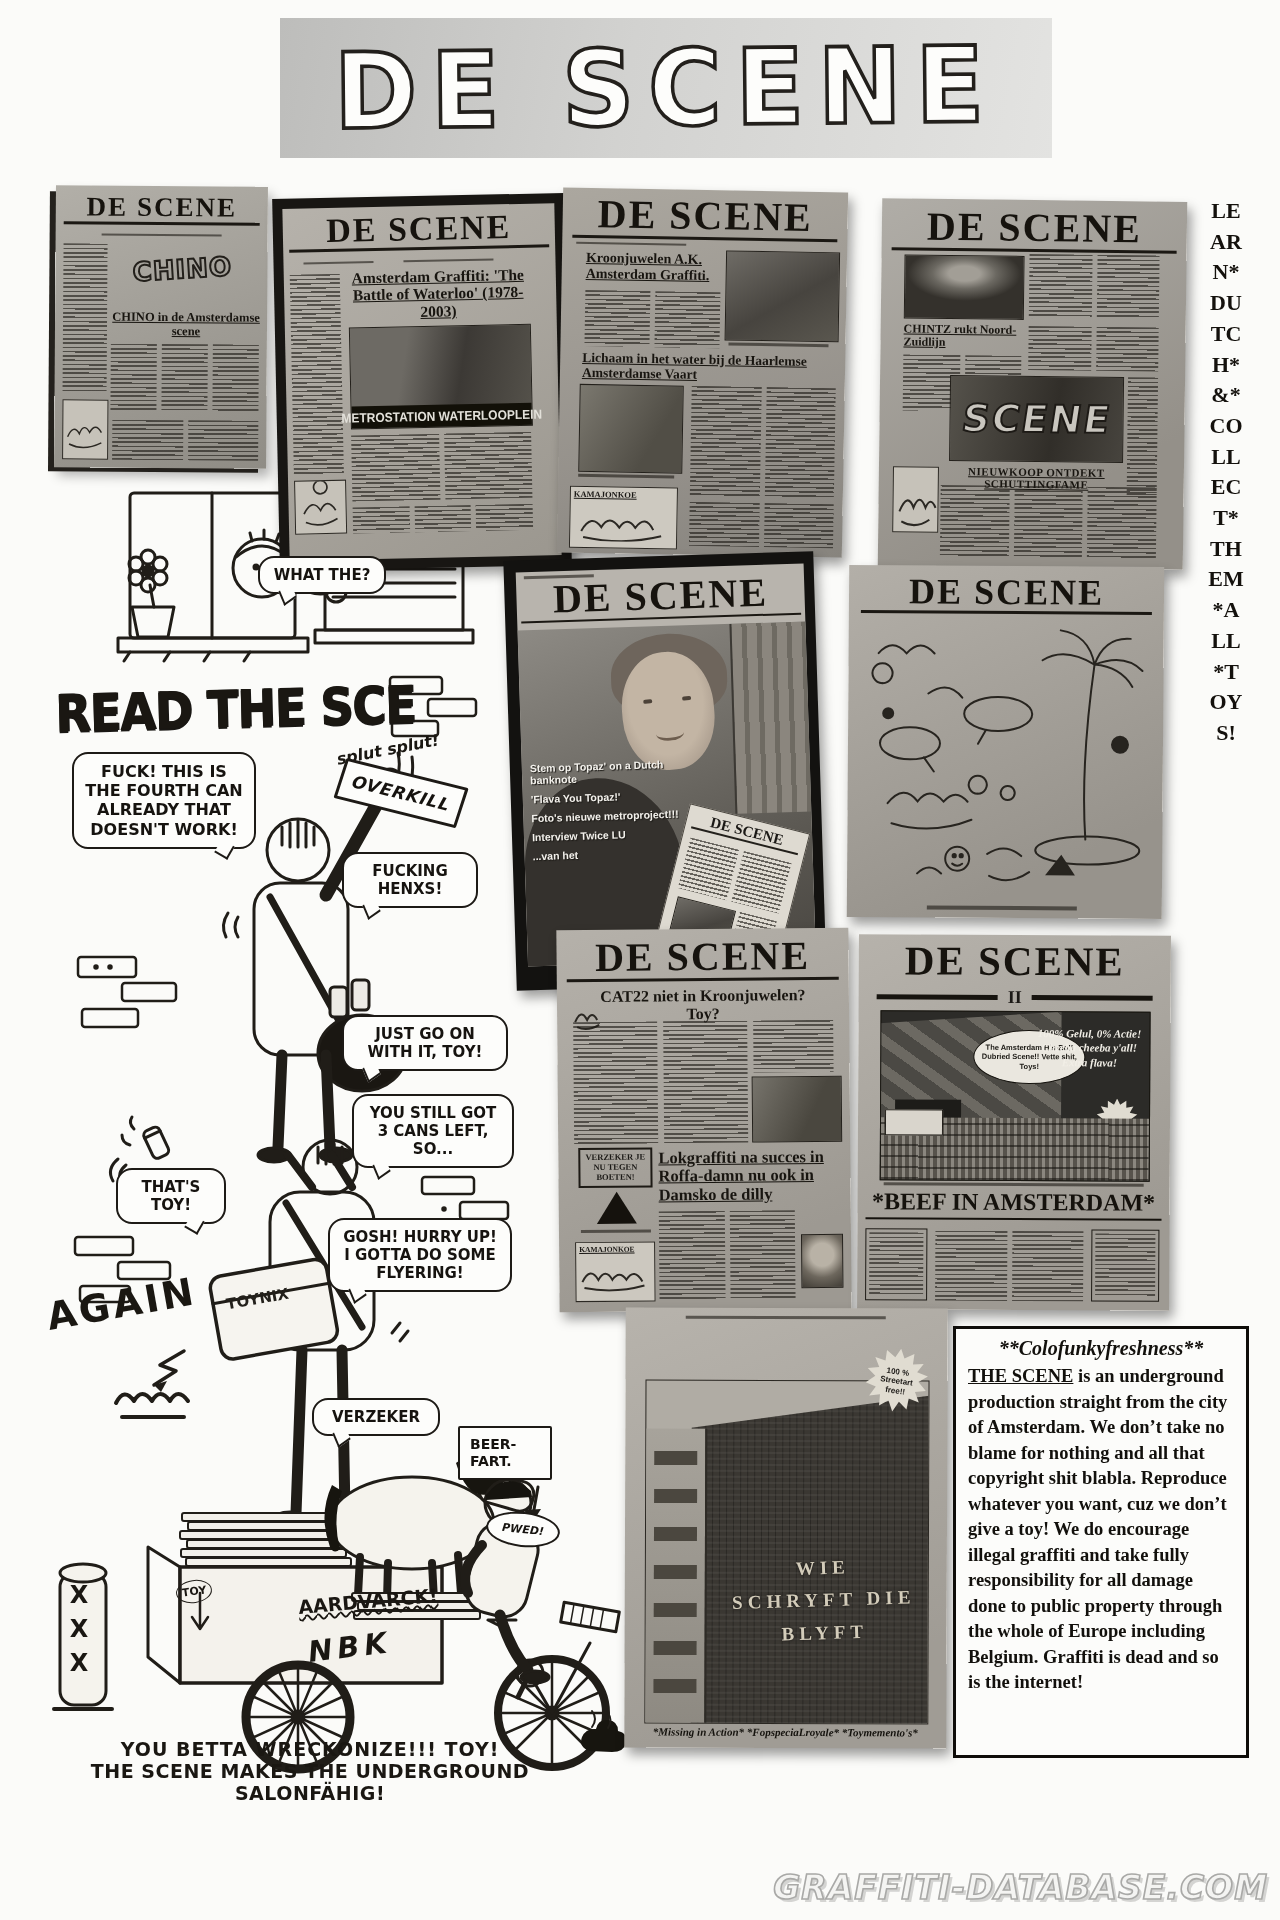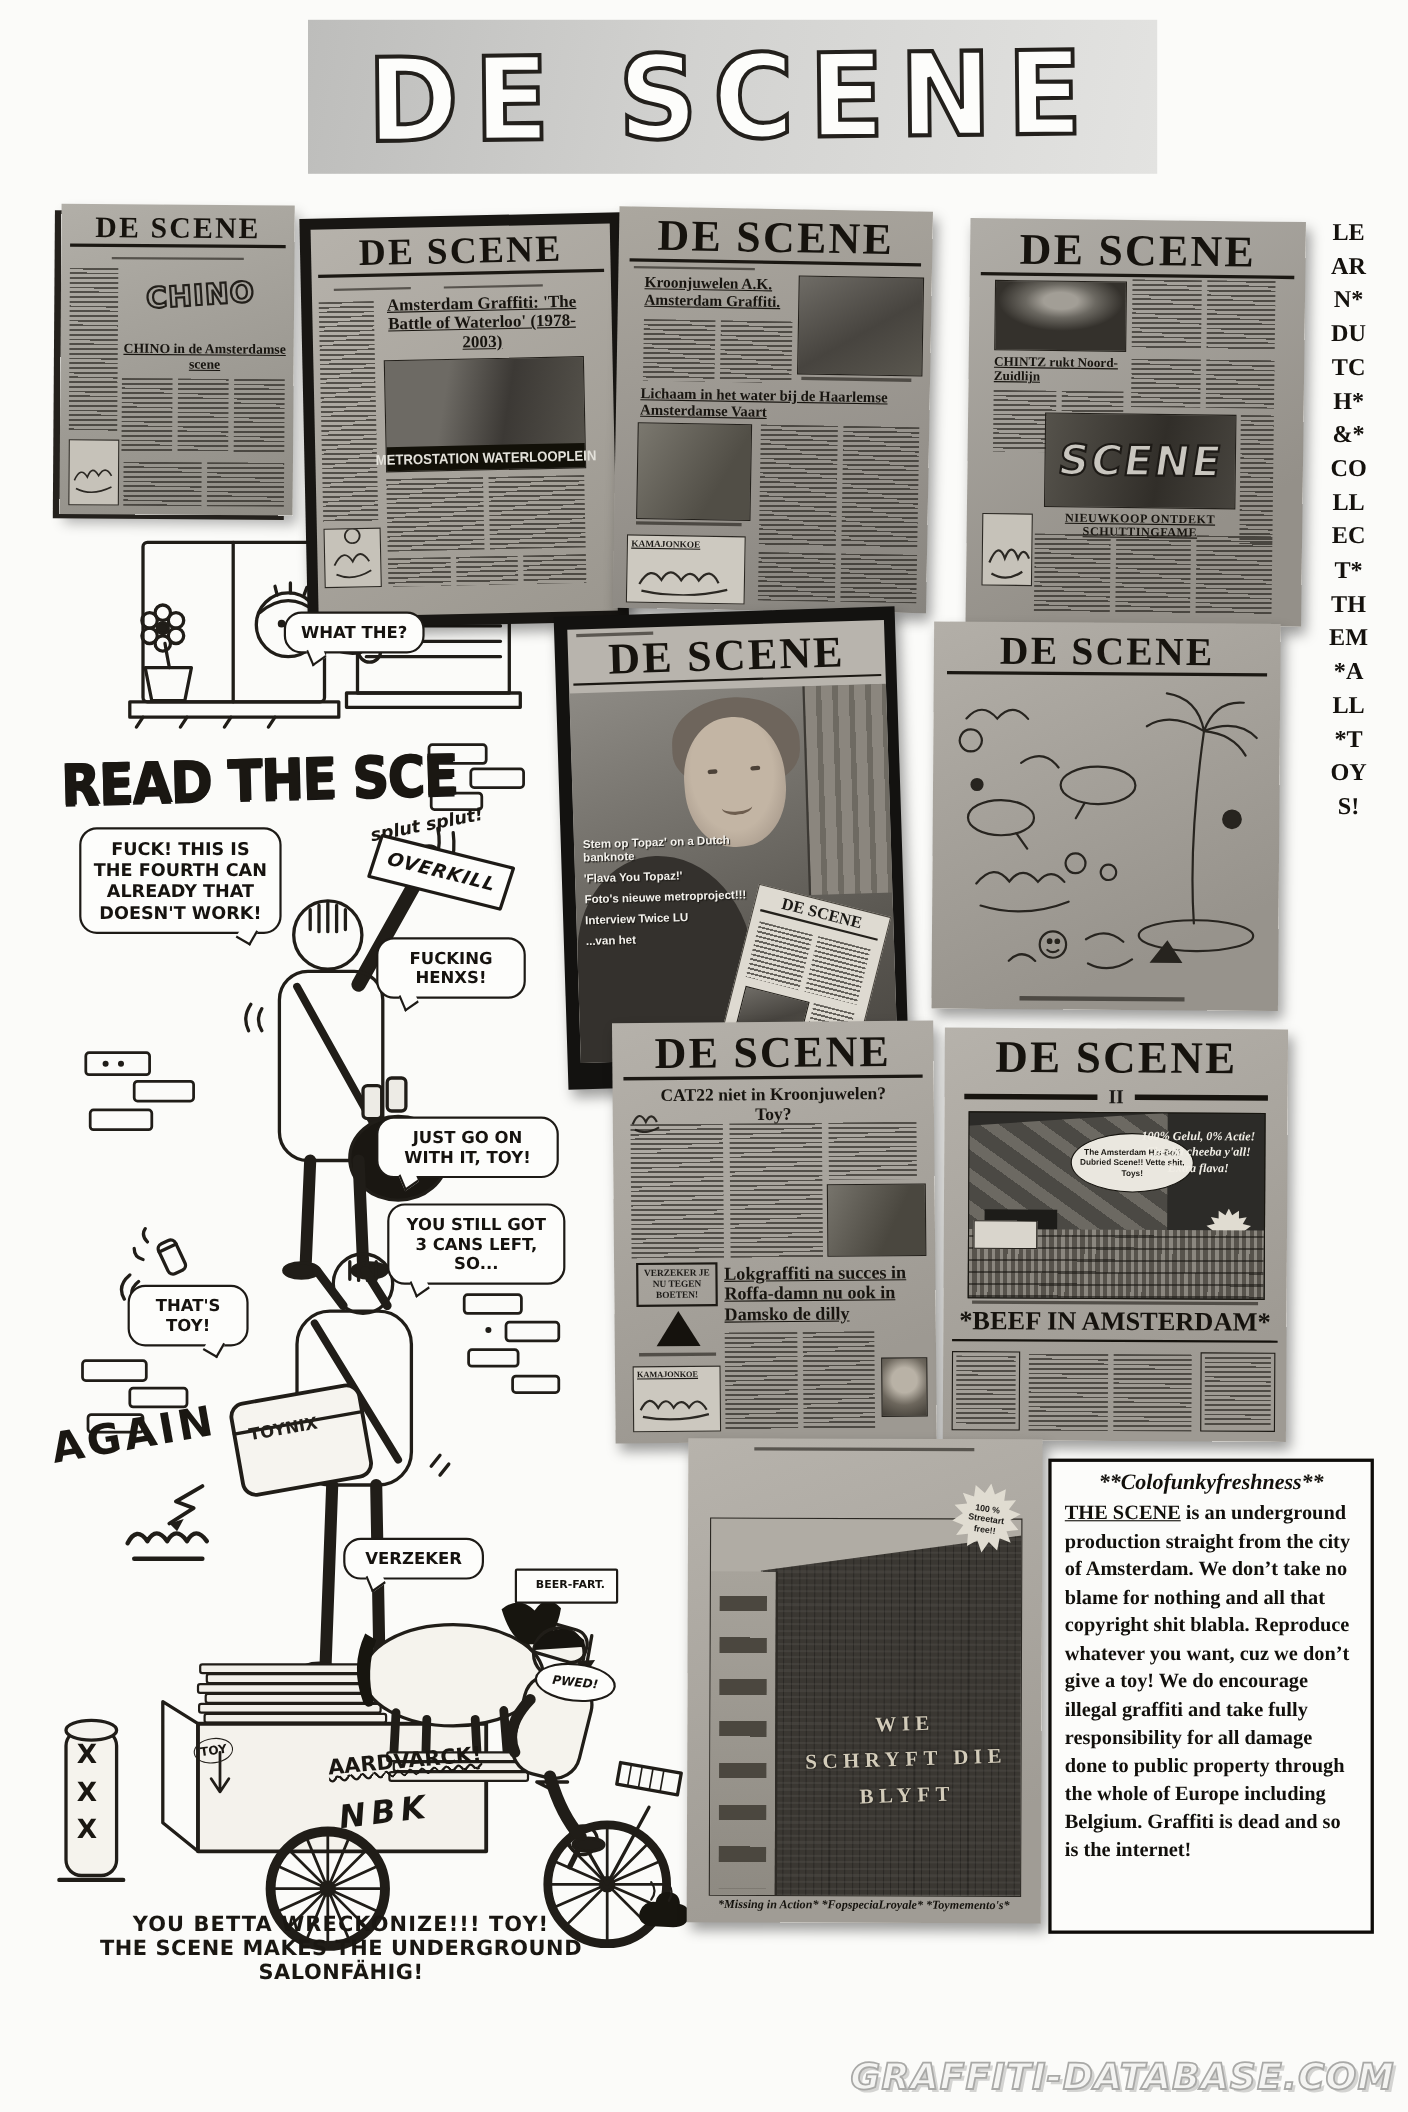--- a/index.html
+++ b/index.html
@@ -494,22 +494,23 @@
   <div class="mark" style="left:55px;top:682px;font-size:46px;letter-spacing:-1px;transform:rotate(-1.5deg) scaleY(1.12);white-space:nowrap;text-shadow:1.5px 0 #191714,0 1.5px #191714;">READ THE SCE</div>
   <div class="mark" style="left:336px;top:740px;font-size:16px;font-style:italic;transform:rotate(-11deg);font-weight:bold;">splut splut!</div>
 
   <div class="bub" style="left:258px;top:556px;width:104px;">WHAT THE?</div>
   <div class="bub t-r" style="left:72px;top:752px;width:160px;font-size:16px;">FUCK! THIS IS THE FOURTH CAN ALREADY THAT DOESN'T WORK!</div>
   <div class="bub no-t" style="left:338px;top:772px;width:100px;border-radius:2px;transform:rotate(14deg) skewX(-4deg);font-style:italic;font-size:17px;letter-spacing:1px;border-width:3px;">OVERKILL</div>
   <div class="bub" style="left:342px;top:852px;width:112px;">FUCKING HENXS!</div>
   <div class="bub" style="left:342px;top:1015px;width:142px;">JUST GO ON WITH IT, TOY!</div>
   <div class="bub" style="left:352px;top:1094px;width:138px;">YOU STILL GOT 3 CANS LEFT, SO...</div>
   <div class="bub t-r" style="left:116px;top:1168px;width:86px;">THAT'S TOY!</div>
+  <div class="bub" style="left:328px;top:1218px;width:160px;">GOSH! HURRY UP! I GOTTA DO SOME FLYERING!</div>
   <div class="bub" style="left:312px;top:1398px;width:104px;">VERZEKER</div>
-  <div class="bub no-t" style="left:468px;top:1426px;width:70px;border-radius:2px;font-size:10px;text-align:right;">BEER-FART.</div>
+  <div class="bub no-t" style="left:458px;top:1426px;width:70px;border-radius:2px;font-size:14px;text-align:left;">BEER-FART.</div>
   <div class="bub no-t" style="left:486px;top:1512px;width:58px;border-radius:50%;font-size:11px;font-style:italic;padding:9px 6px;transform:rotate(6deg);">PWED!</div>
 
   <div class="mark" style="left:46px;top:1282px;font-size:38px;letter-spacing:3px;transform:rotate(-10deg);">AGAIN</div>
   <div class="mark" style="left:226px;top:1290px;font-size:15px;transform:rotate(-10deg);color:#23201b;">TOYNIX</div>
   <div class="mark" style="left:176px;top:1580px;font-size:11px;border:1.5px solid #23201b;border-radius:50%;padding:4px 5px;transform:rotate(-8deg);">TOY</div>
   <div class="mark" style="left:298px;top:1590px;font-size:19px;transform:rotate(-5deg);text-decoration:underline wavy 2px;">AARDVARCK!</div>
   <div class="mark" style="left:308px;top:1630px;font-size:29px;font-style:italic;letter-spacing:5px;transform:rotate(-7deg);">NBK</div>
 
   <div style="position:absolute;left:60px;top:1732px;width:500px;text-align:center;z-index:5;">
     <div class="mark" style="position:static;font-size:19px;letter-spacing:1px;margin-top:6px;">YOU BETTA WRECKONIZE!!! TOY!</div>

